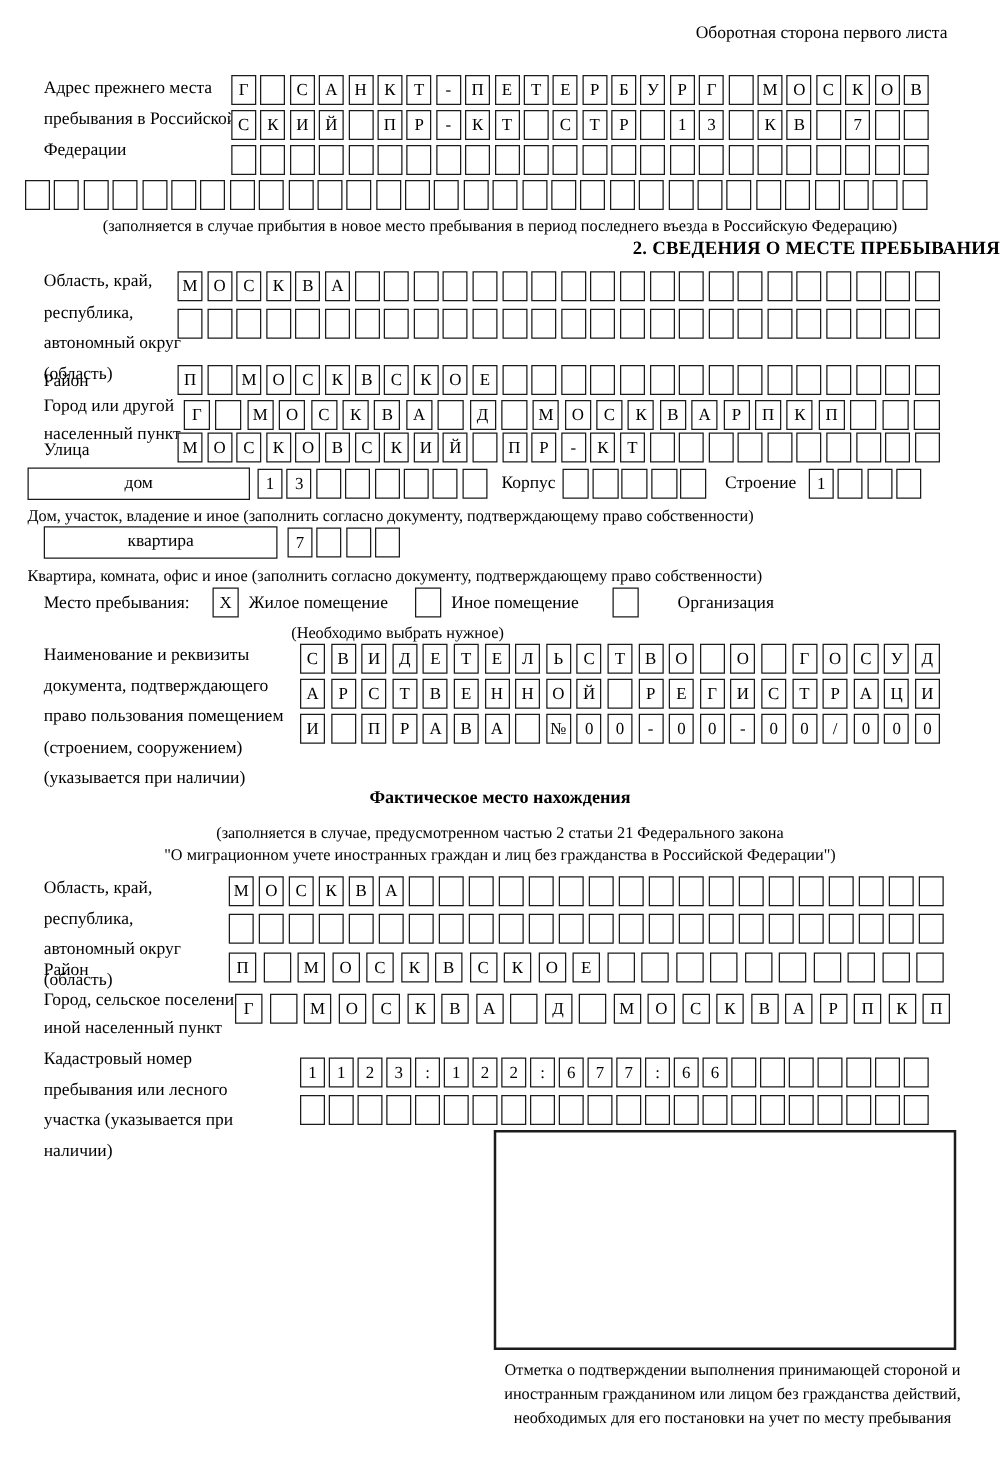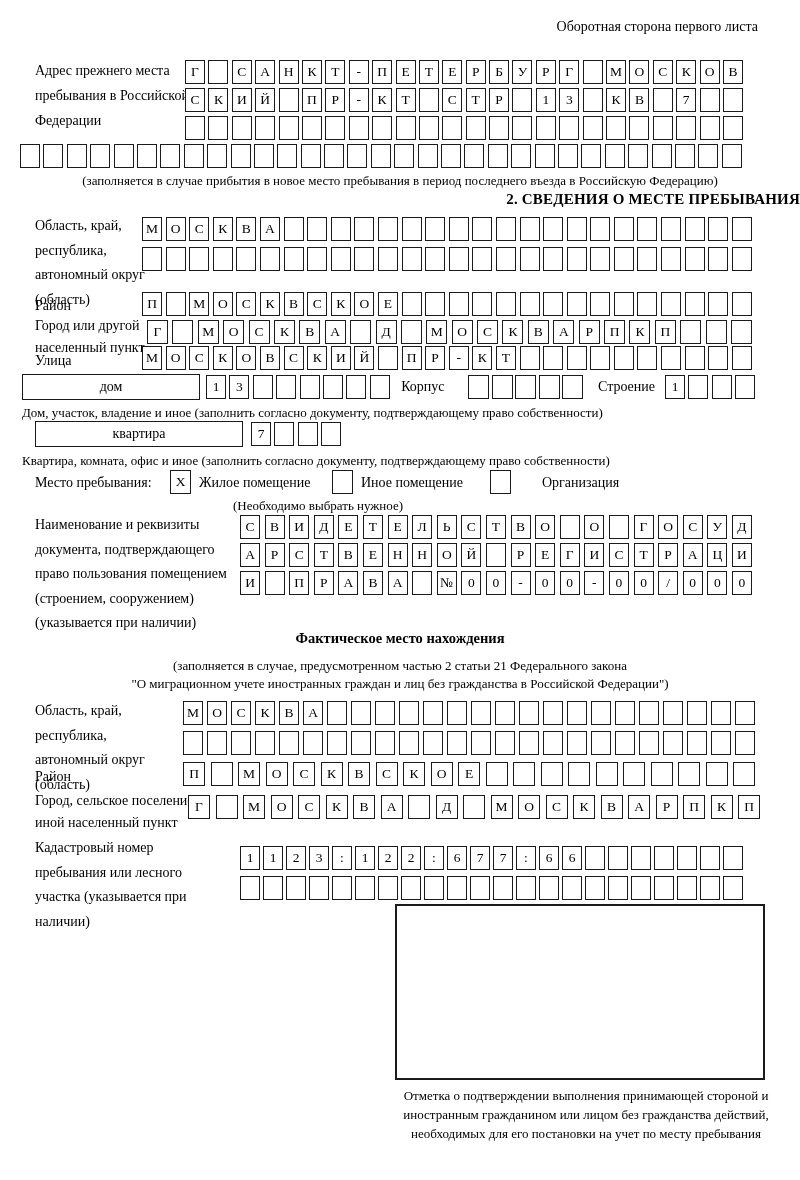--- a/index.html
+++ b/index.html
@@ -316,40 +316,40 @@
     <div class="boxes g34">
         <span class="cbox">1</span>
         <span class="cbox">3</span>
         <span class="cbox"></span>
         <span class="cbox"></span>
         <span class="cbox"></span>
         <span class="cbox"></span>
         <span class="cbox"></span>
         <span class="cbox"></span>
       </div>
-    <span class="inline-lbl" style="margin:0 24px 0 8px">Корпус</span>
+    <span class="inline-lbl" style="margin:0 6px 0 8px">Корпус</span>
     <div class="boxes w21 g25">
         <span class="cbox"></span>
         <span class="cbox"></span>
         <span class="cbox"></span>
         <span class="cbox"></span>
         <span class="cbox"></span>
       </div>
     <span class="inline-lbl" style="margin:0 10px 0 12px">Строение</span>
     <div class="boxes g34">
         <span class="cbox">1</span>
         <span class="cbox"></span>
         <span class="cbox"></span>
         <span class="cbox"></span>
       </div>
   </div>
   <div class="abs note" style="left:22px;top:404px">Дом, участок, владение и иное (заполнить согласно документу, подтверждающему право собственности)</div>
 
   <div class="abs hrow" style="left:35px;top:421px">
-    <div class="widebox" style="width:208px;margin-right:8px">
+    <div class="widebox" style="width:187px;margin-right:8px">
       <span>квартира</span>
     </div>
     <div class="boxes g34">
         <span class="cbox">7</span>
         <span class="cbox"></span>
         <span class="cbox"></span>
         <span class="cbox"></span>
       </div>
   </div>
   <div class="abs" style="left:0;top:471px;width:800px;height:26px">

